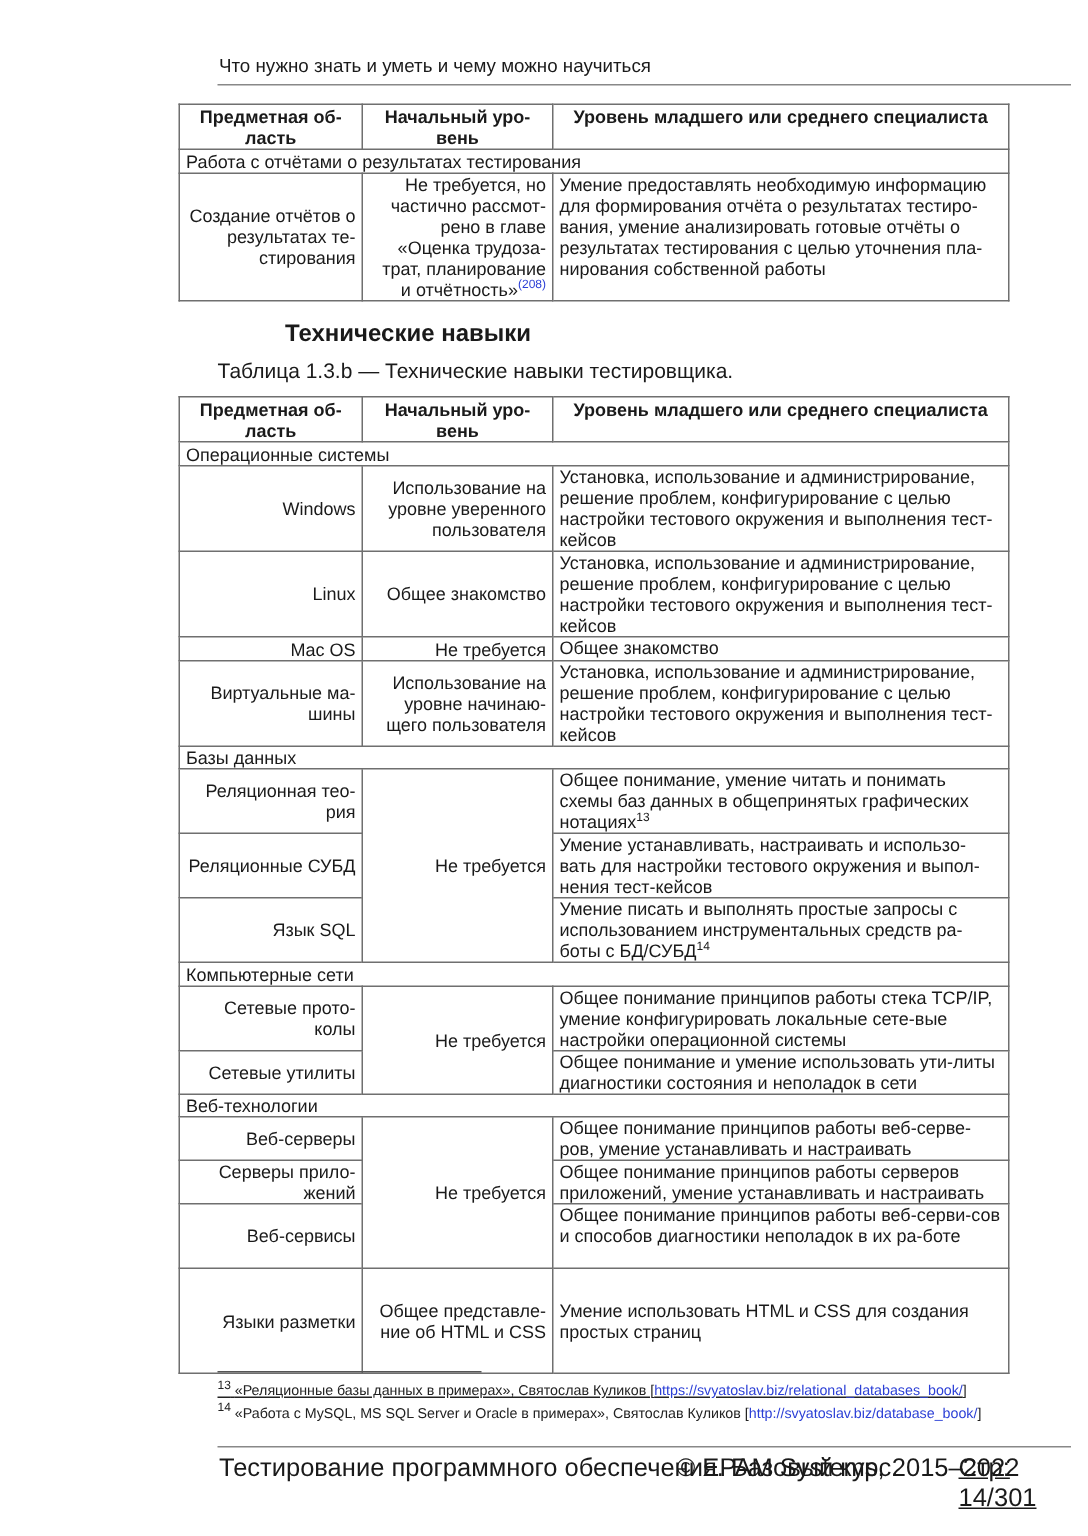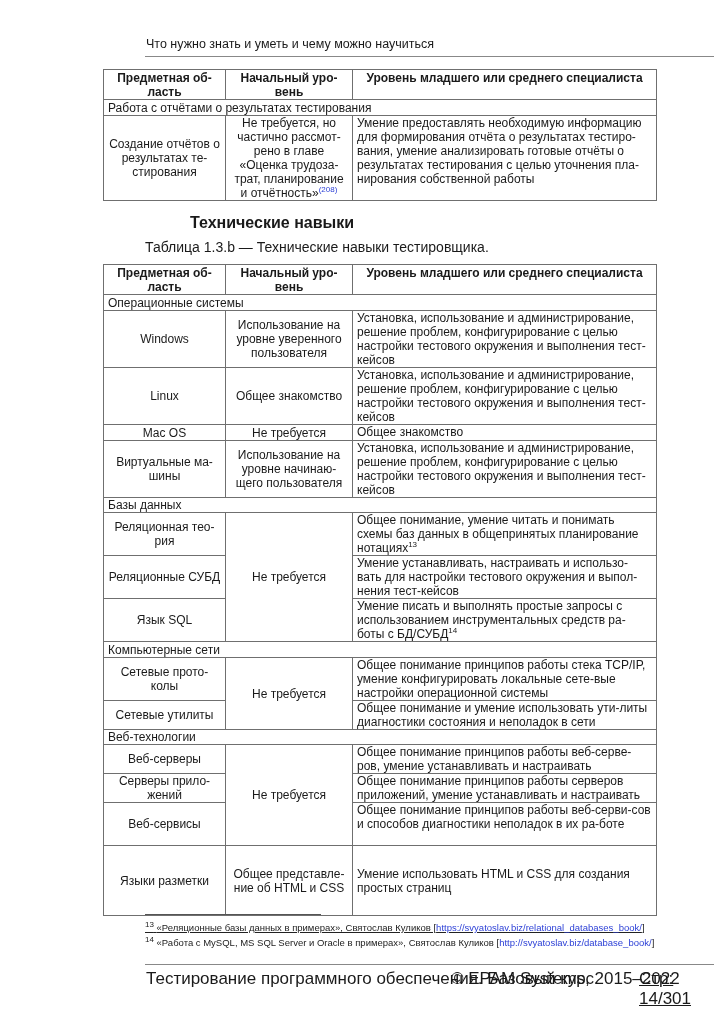--- a/index.html
+++ b/index.html
@@ -1,24 +1,24 @@
 <!DOCTYPE html>
 <html><head>
 <meta charset="utf-8">
 <style>
   html, body { margin:0; padding:0; background:#ffffff; }
   body { width:725px; height:1024px; position:relative; overflow:hidden;
          font-family:"Liberation Sans", sans-serif; color:#1a1a1a; }
   .abs { position:absolute;margin-left:42px; }
   .running-head { left:104px; top:37px; font-size:12.5px; }
   .head-rule { left:103px; top:56px; width:569px; height:0; border-top:1px solid #888; }
-  table { border-collapse:collapse; table-layout:fixed; position:absolute; left:103px; width:553px; }
+  table { border-collapse:collapse; table-layout:fixed; position:absolute; left:119px; width:553px; }
   td, th { border:1px solid #6f6f6f; font-size:12px; line-height:14px; padding:0 4px; vertical-align:middle; }
   th { font-weight:bold; text-align:center; vertical-align:top; padding-top:1px; }
-  td.c { text-align:center; }
+  td.c { text-align:right; }
   td.l { text-align:left; vertical-align:top; padding-top:0px;margin-top:28px; }
   td.sec { text-align:left; }
   col.c1 { width:122px; } col.c2 { width:127px; } col.c3 { width:304px; }
   .sup { font-size:8px; vertical-align:super; line-height:0; }
   .link { color:#2b3fd6; }
   .section-title { left:148px; top:214px; font-size:16px; font-weight:bold; }
   .caption { left:103px; top:239px; font-size:14px; }
   .fn-rule { left:103px; top:914px; width:176px; border-top:1px solid #555; }
   .fn { left:103px; font-size:9.5px; color:#222; white-space:nowrap; }
   .foot-rule { left:103px; top:964px; width:569px; border-top:1px solid #888; }
@@ -91,21 +91,21 @@
     <td class="c">Использование на уровне начинаю-щего пользователя</td>
     <td class="l">Установка, использование и администрирование, решение проблем, конфигурирование с целью настройки тестового окружения и выполнения тест-кейсов</td>
   </tr>
 
   <tr style="height:15px">
         <td colspan="3" class="sec">Базы данных</td>
       </tr>
   <tr style="height:42px">
     <td class="c">Реляционная тео-рия</td>
     <td class="c" rowspan="3">Не требуется</td>
-    <td class="l"><span>Общее понимание, умение читать и понимать схемы баз данных в общепринятых планирование нотациях</span><span class="sup">13</span></td>
+    <td class="l"><span>Общее понимание, умение читать и понимать схемы баз данных в общепринятых графических нотациях</span><span class="sup">13</span></td>
   </tr>
   <tr style="height:42px">
     <td class="c">Реляционные СУБД</td>
     <td class="l">Умение устанавливать, настраивать и использо-вать для настройки тестового окружения и выпол-нения тест-кейсов</td>
   </tr>
   <tr style="height:42px">
     <td class="c">Язык SQL</td>
     <td class="l"><span>Умение писать и выполнять простые запросы с использованием инструментальных средств ра-боты с БД/СУБД</span><span class="sup">14</span></td>
   </tr>
 

